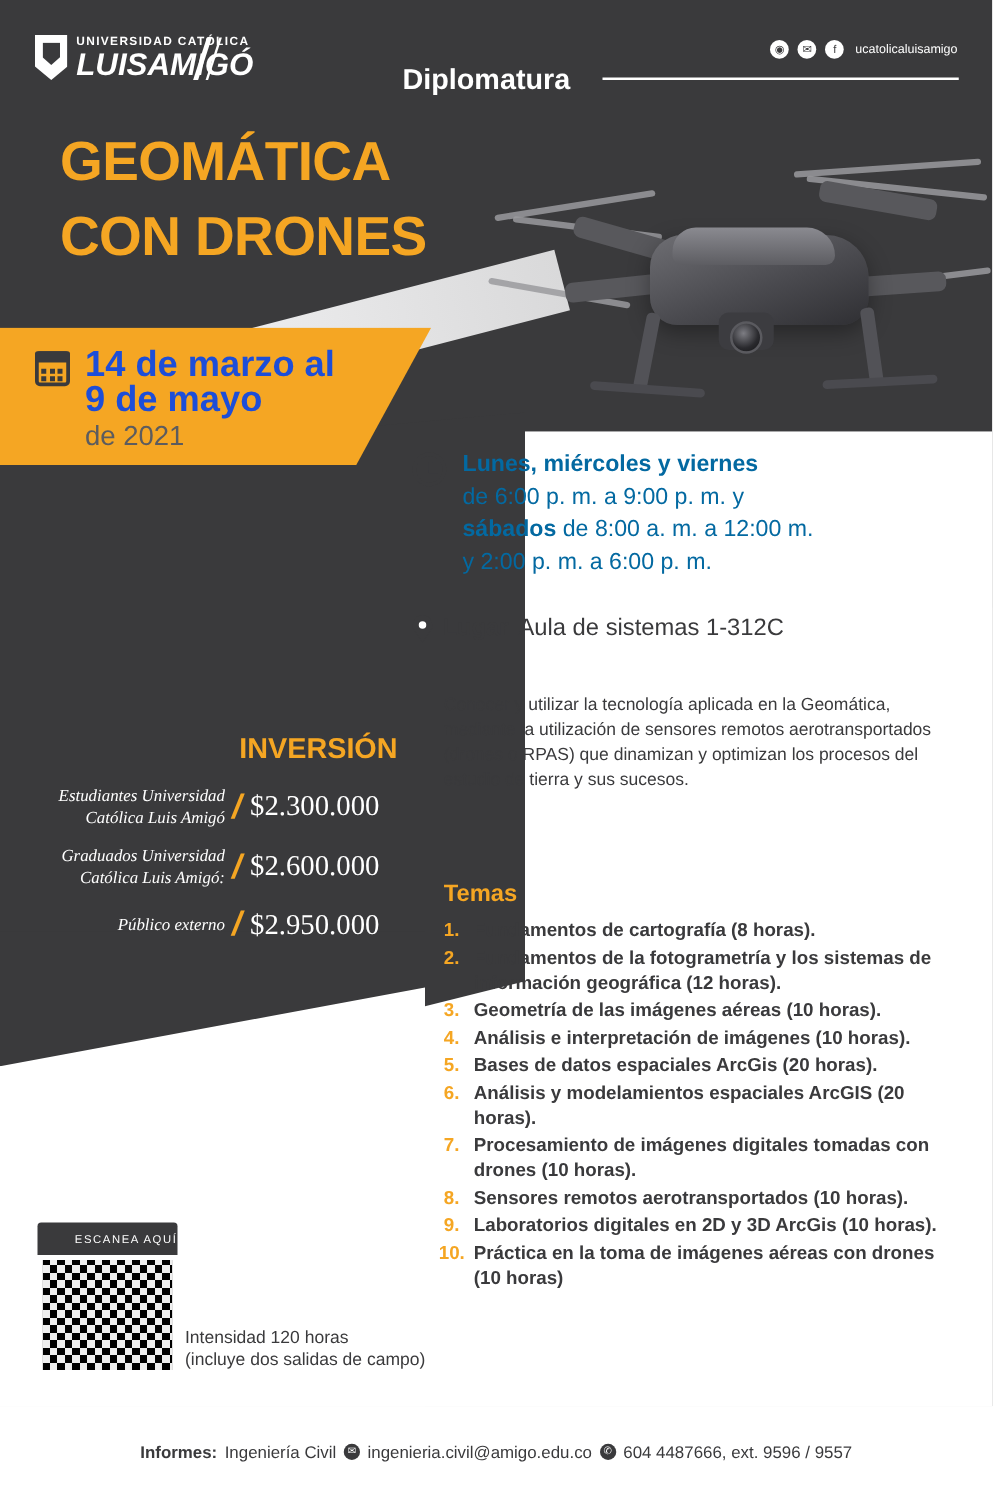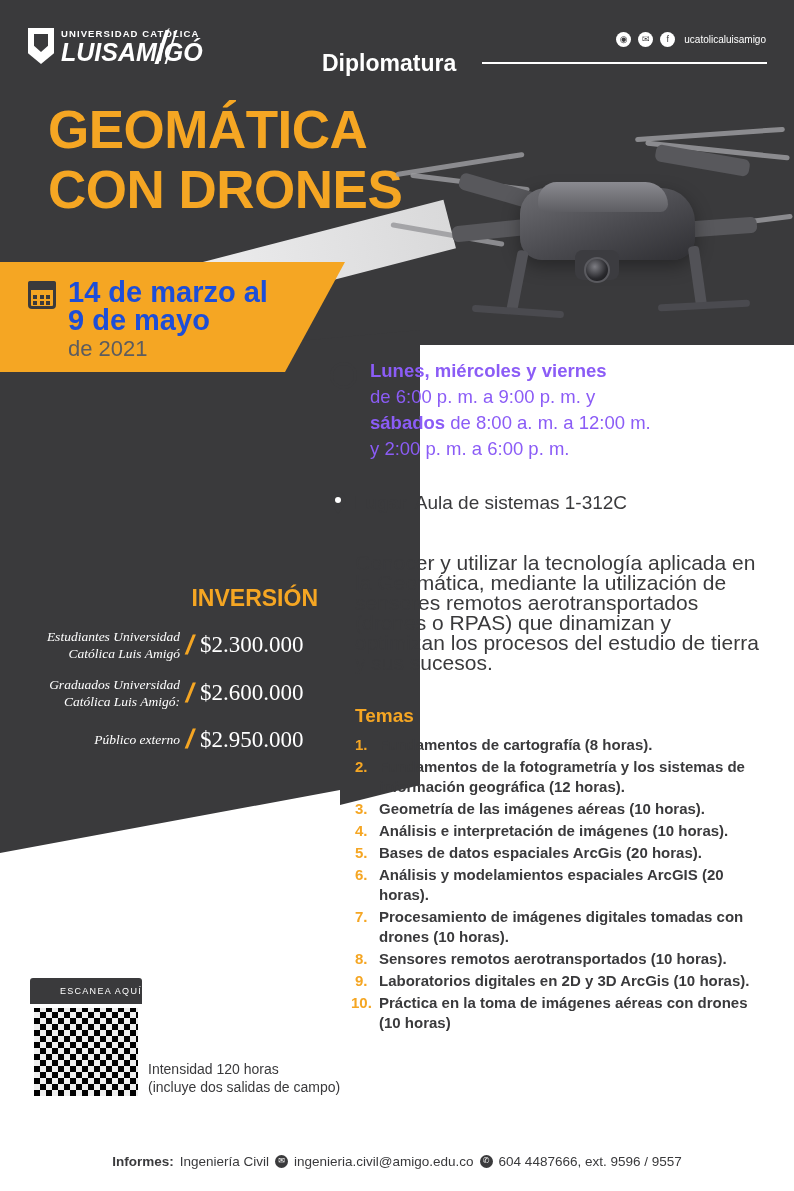--- a/index.html
+++ b/index.html
@@ -170,21 +170,21 @@
     position: absolute;
     left: 482px; top: 62px;
     width: 285px; height: 2px;
     background: #ffffff;
   }
 
   .title {
     position: absolute;
     left: 48px; top: 100px;
     color: #f5a623;
-    font-size: 53px;
+    font-size: 44px;
     font-weight: bold;
     line-height: 60px;
     letter-spacing: -0.5px;
   }
 
   
   .drone {
     position: absolute;
     left: 400px; top: 110px;
     width: 390px; height: 260px;
@@ -325,21 +325,21 @@
     content: "";
     position: absolute;
     left: 10px; top: 11px;
     width: 7px; height: 2.5px;
     background: #3a3a3c;
   }
   .sched-text {
     margin-left: 40px;
     font-size: 18.5px;
     line-height: 26px;
-    color: #8b5cf6;
+    color: #0369a1;
   }
   .sched-text b { font-weight: bold; }
 
   .lugar {
     position: absolute;
     left: 330px; top: 492px;
     width: 440px;
     font-size: 19px;
     color: #3a3a3c;
     display: flex;
@@ -368,21 +368,21 @@
     font-size: 19px;
     font-weight: bold;
   }
   .objetivo {
     position: absolute;
     left: 355px; top: 546px;
     width: 410px;
   }
   .objetivo p {
     margin: 7px 0 0 0;
-    font-size: 21px;
+    font-size: 14px;
     line-height: 20px;
     color: #3a3a3c;
   }
 
   
   .temas {
     position: absolute;
     left: 355px; top: 705px;
     width: 412px;
   }

